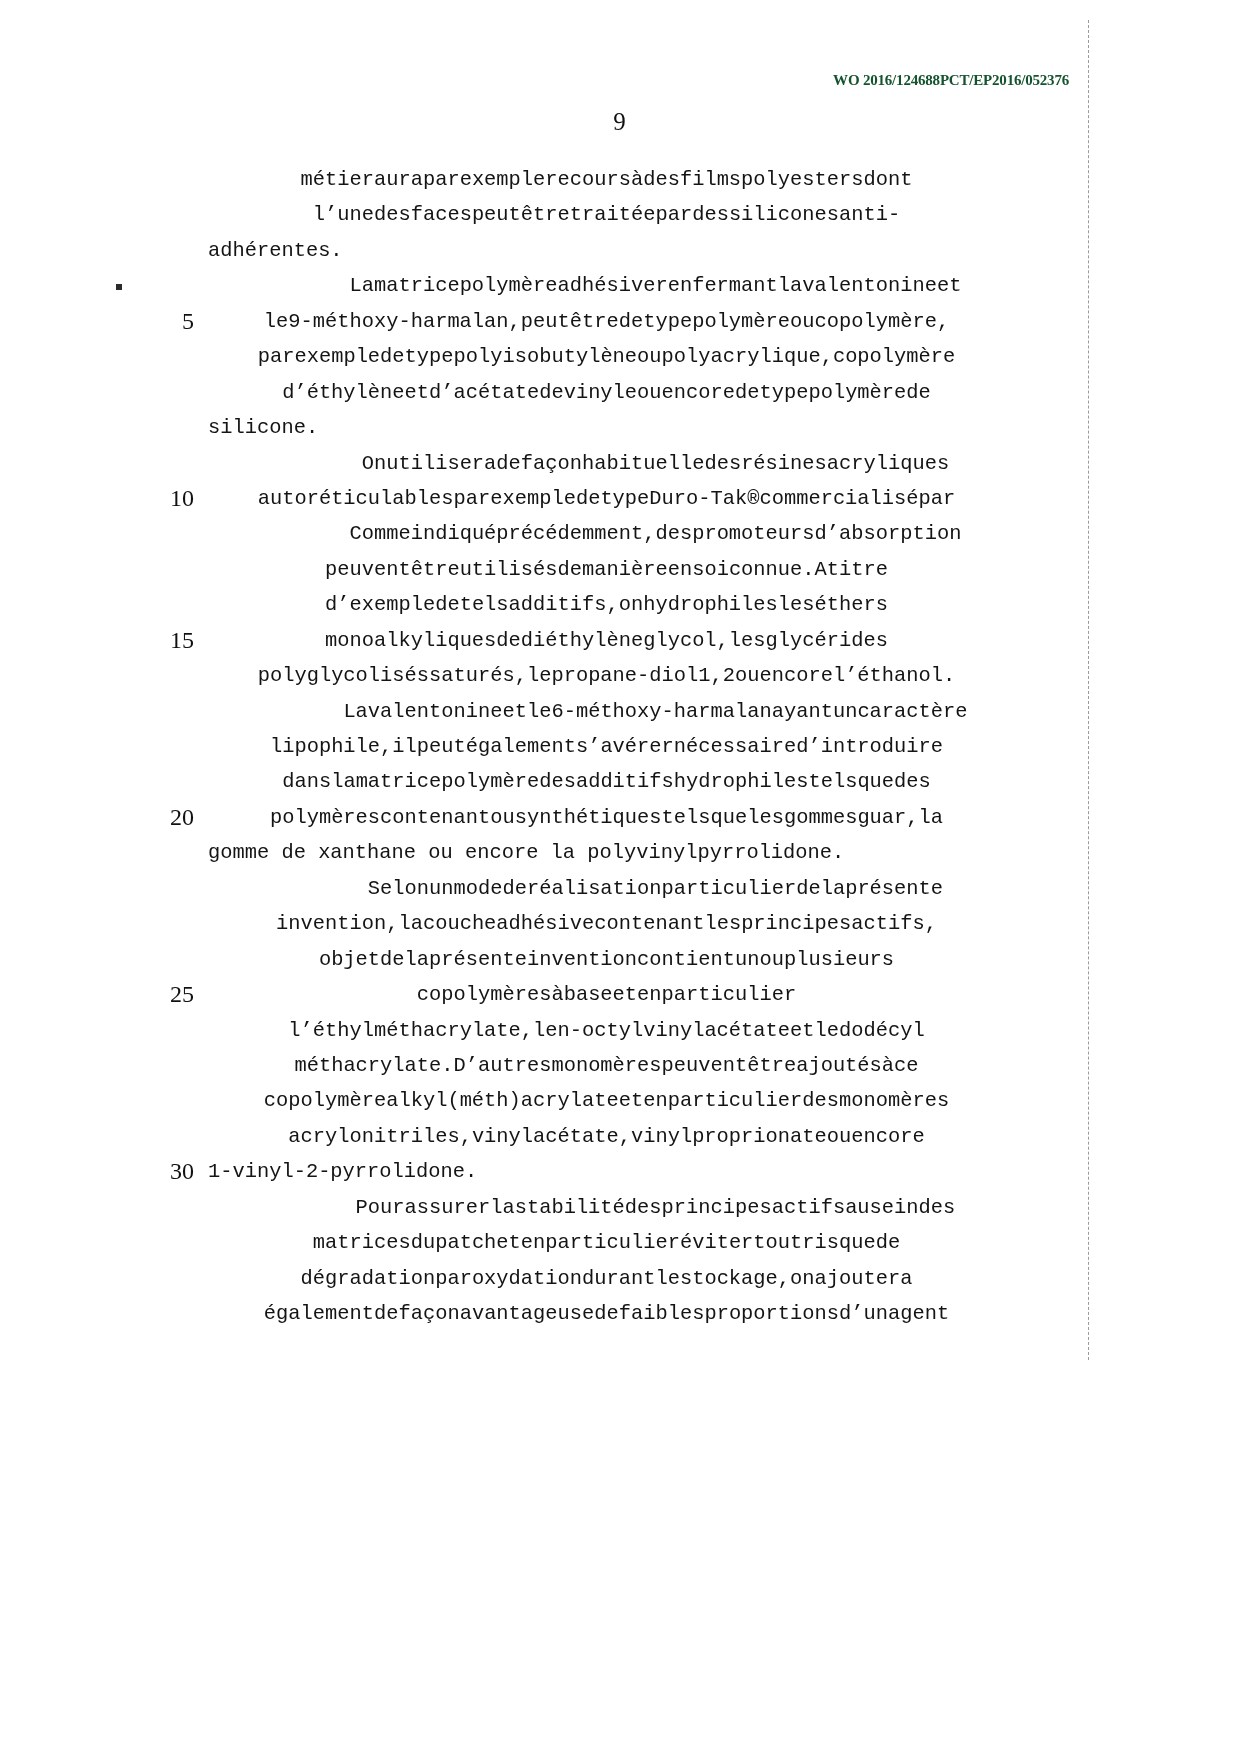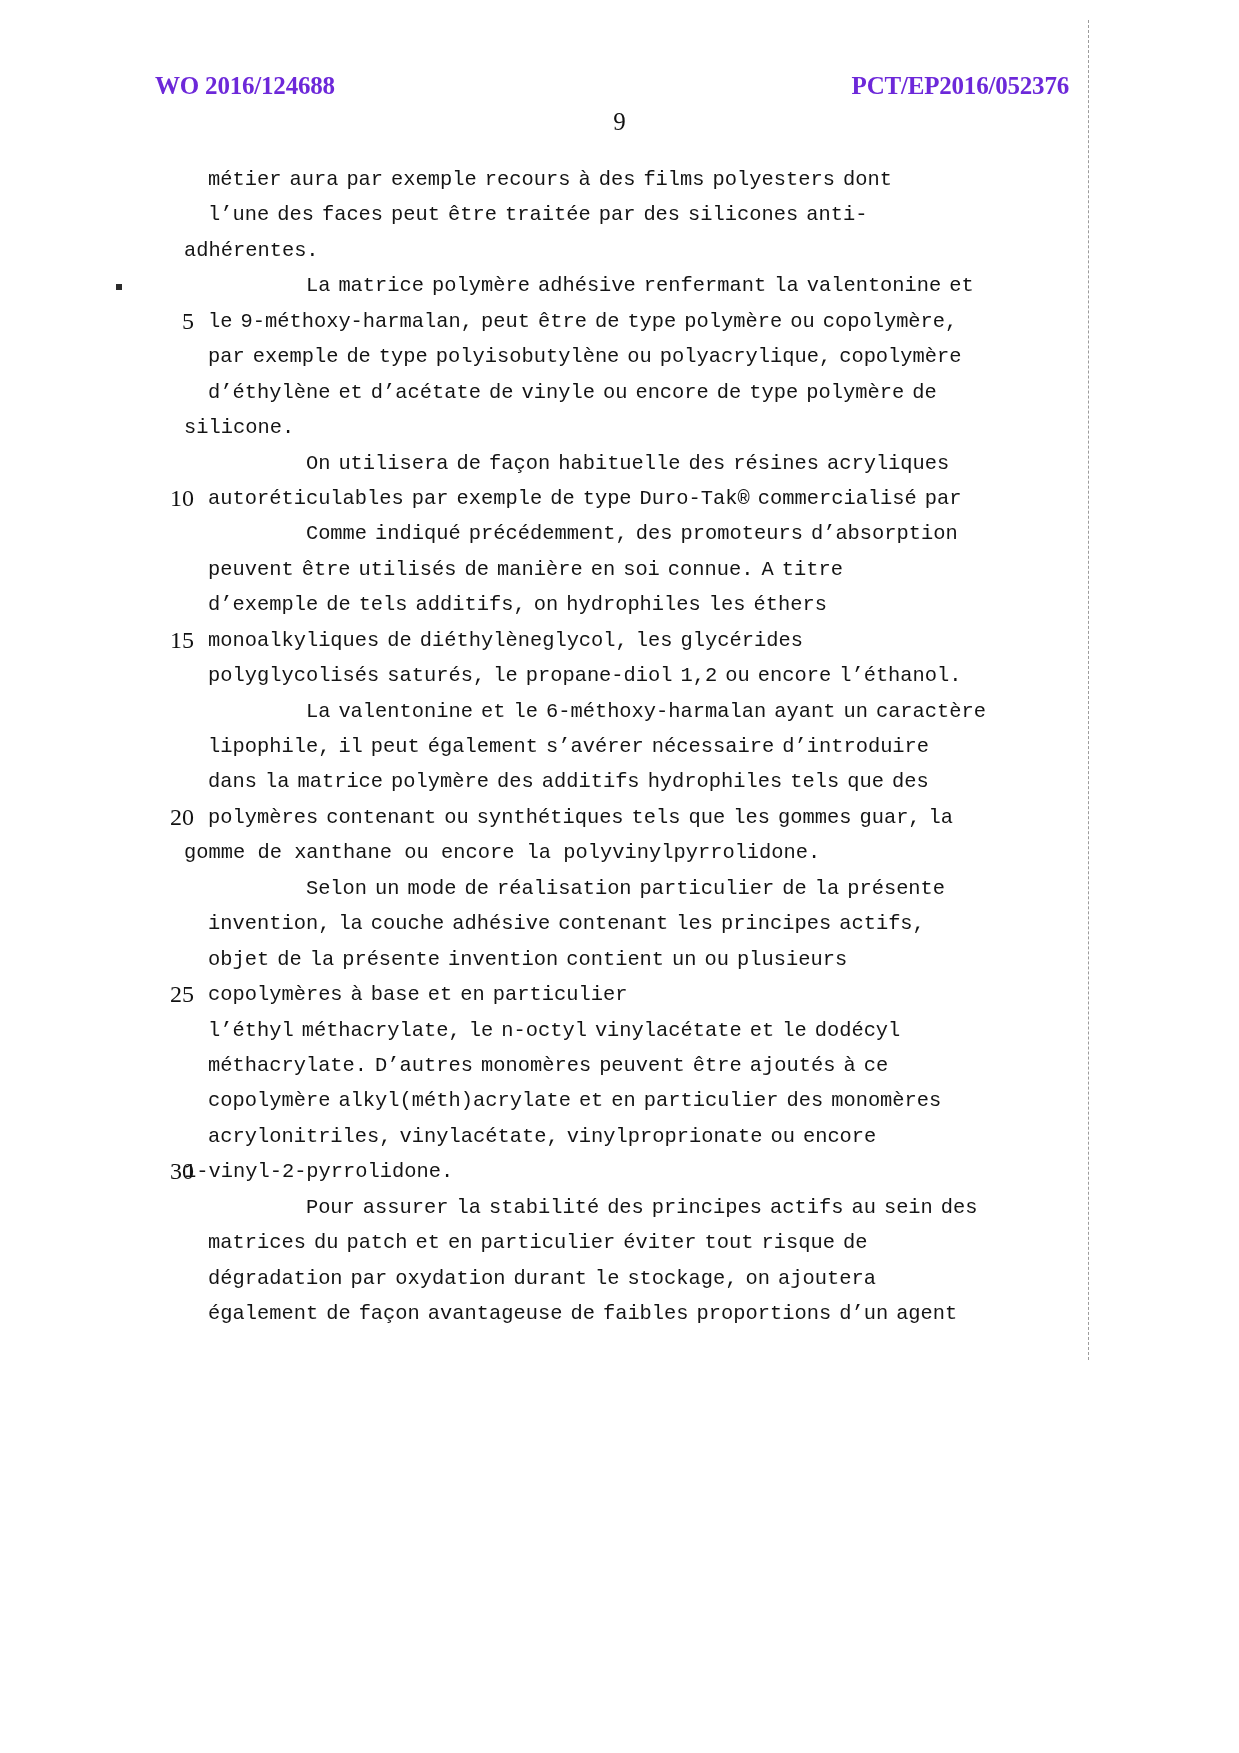--- a/index.html
+++ b/index.html
@@ -16,27 +16,27 @@
     font-family: "Liberation Serif", "DejaVu Serif", serif;
   }
 
   
   .hdr {
     position: absolute;
     top: 72px;
     left: 155px;
     right: 170px;
     display: flex;
-    justify-content: space-between;
+    justify-content: flex-end;
     align-items: baseline;
     font-family: "Liberation Serif", "DejaVu Serif", serif;
     font-weight: bold;
-    font-size: 25px;
+    font-size: 15px;
     letter-spacing: -0.2px;
-    color: #6d28d9;
+    color: #14532d;
   }
   .hdr .right { text-align: right; }
 
   
   .pageno {
     position: absolute;
     top: 108px;
     left: 0;
     width: 1239px;
     text-align: center;
@@ -77,30 +77,29 @@
     line-height: 35.45px;
     font-family: "Liberation Mono", "DejaVu Sans Mono", monospace;
     font-size: 20.4px;
     color: #141414;
     white-space: pre;
     letter-spacing: 0px;
   }
   
   .ln .just {
     display: flex;
-    justify-content: flex-start;
+    justify-content: center;
     width: 797px;
     margin-left: 58px;
     white-space: pre;
-    gap: 8px;
   }
   
   .ln .flush {
     display: inline-block;
-    margin-left: 34px;
+    margin-left: 58px;
     white-space: pre;
   }
   .ln .num {
     position: absolute;
     left: 0;
     top: 0;
     width: 44px;
     text-align: right;
     font-family: "Liberation Serif", "DejaVu Serif", serif;
     font-size: 24px;

